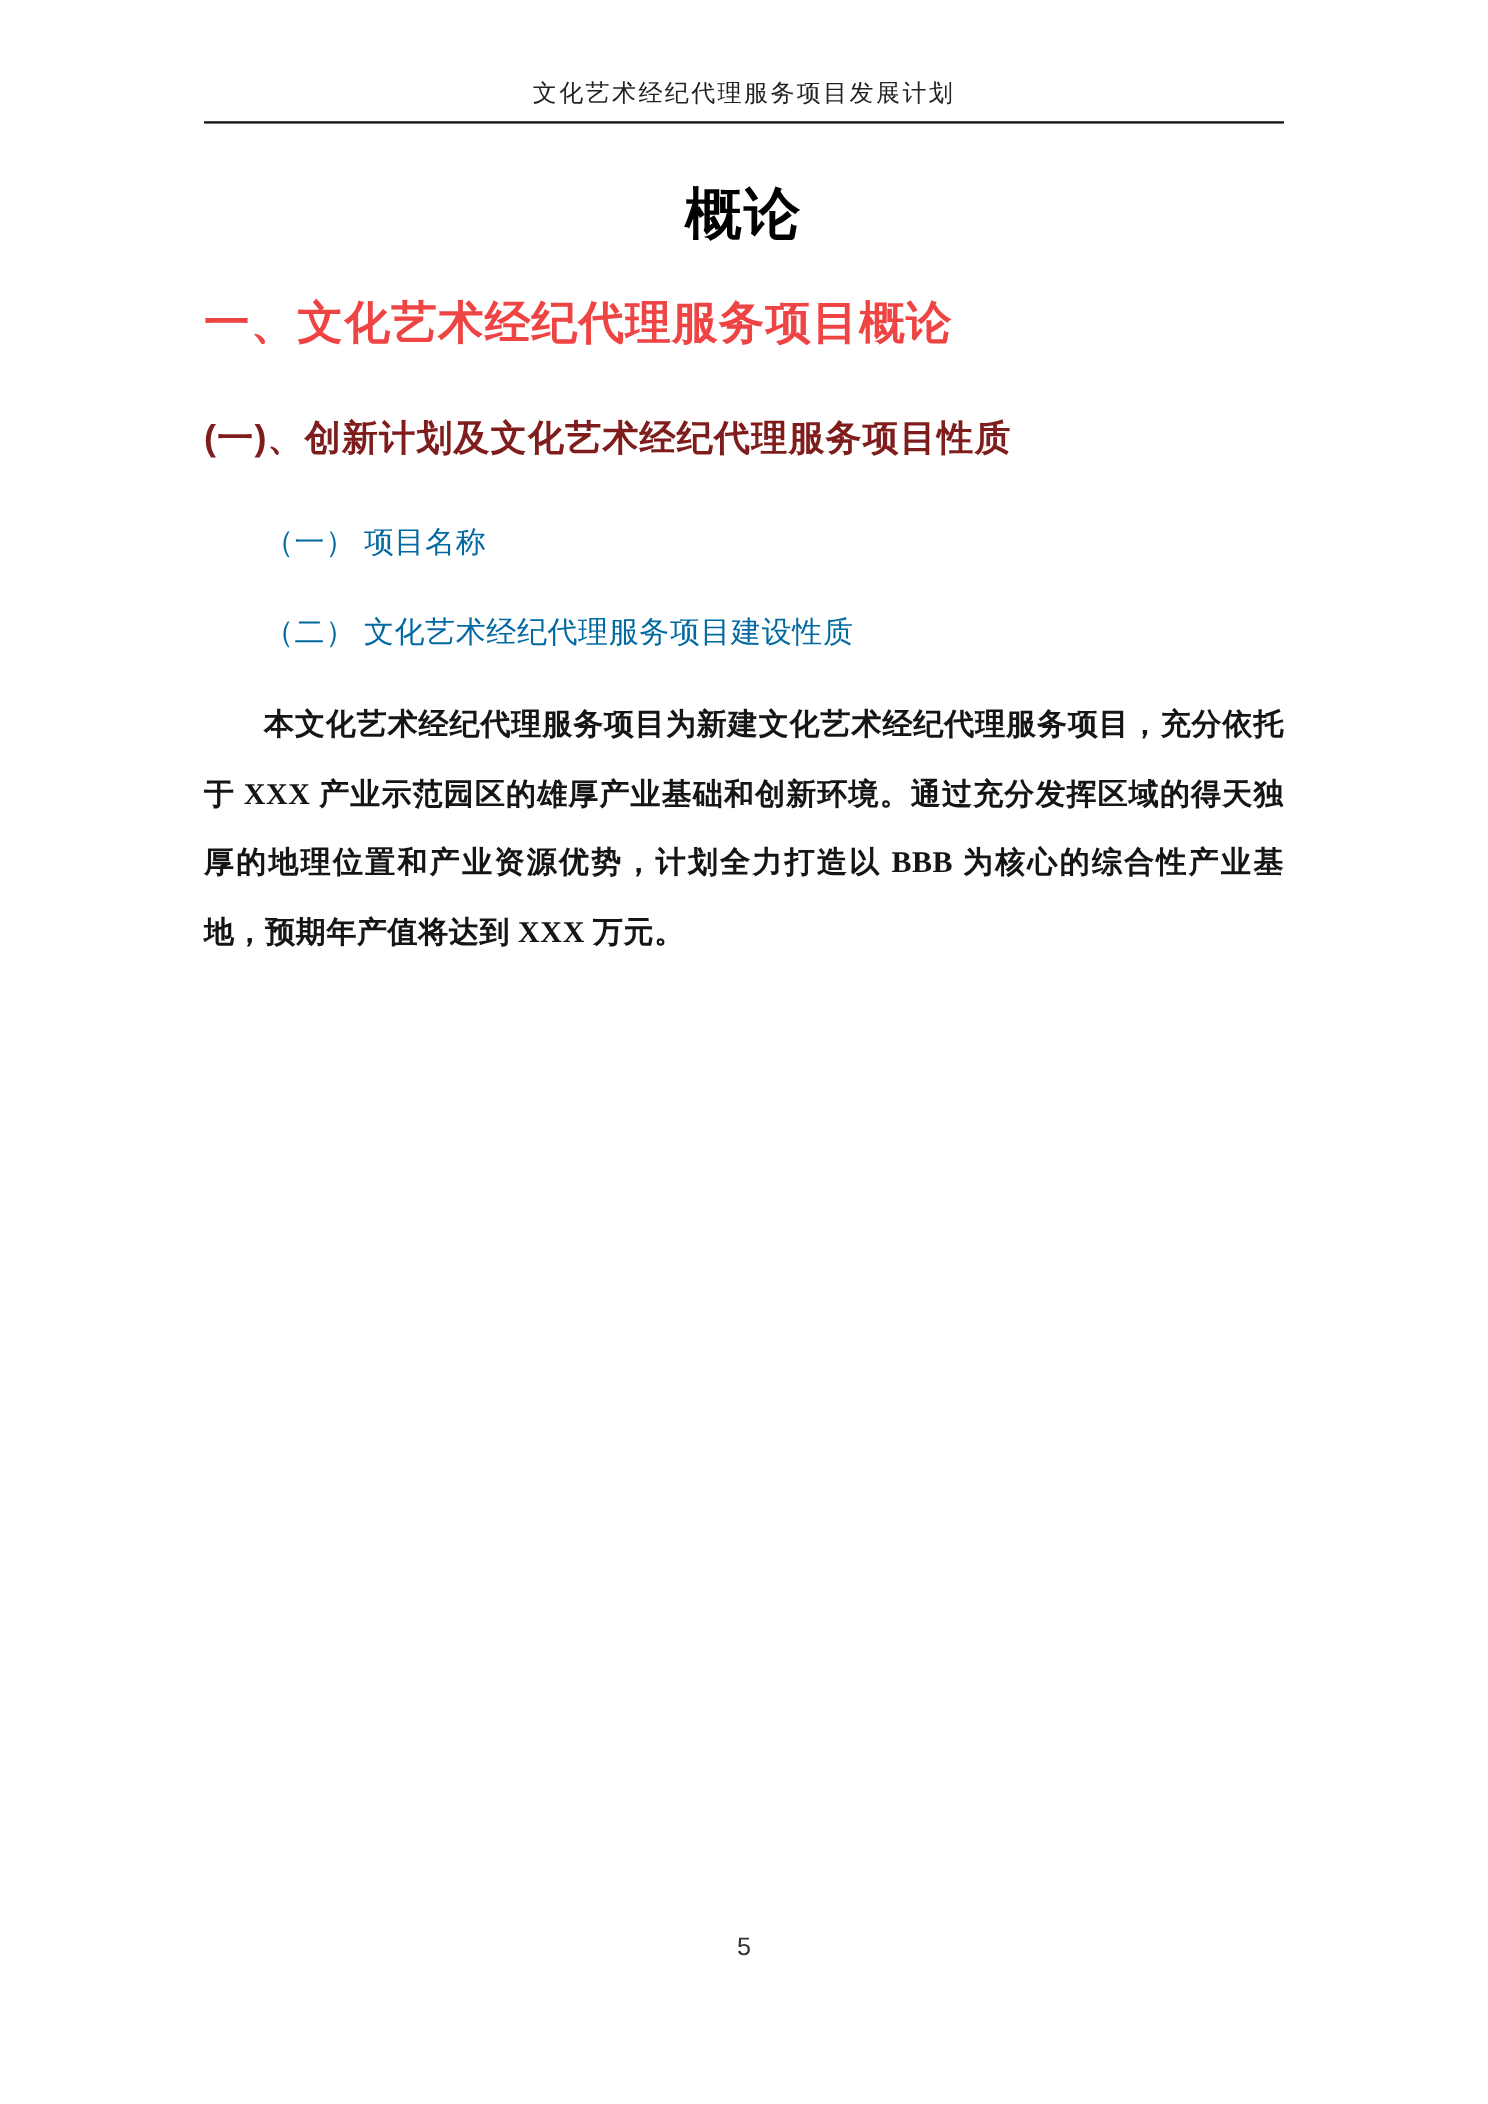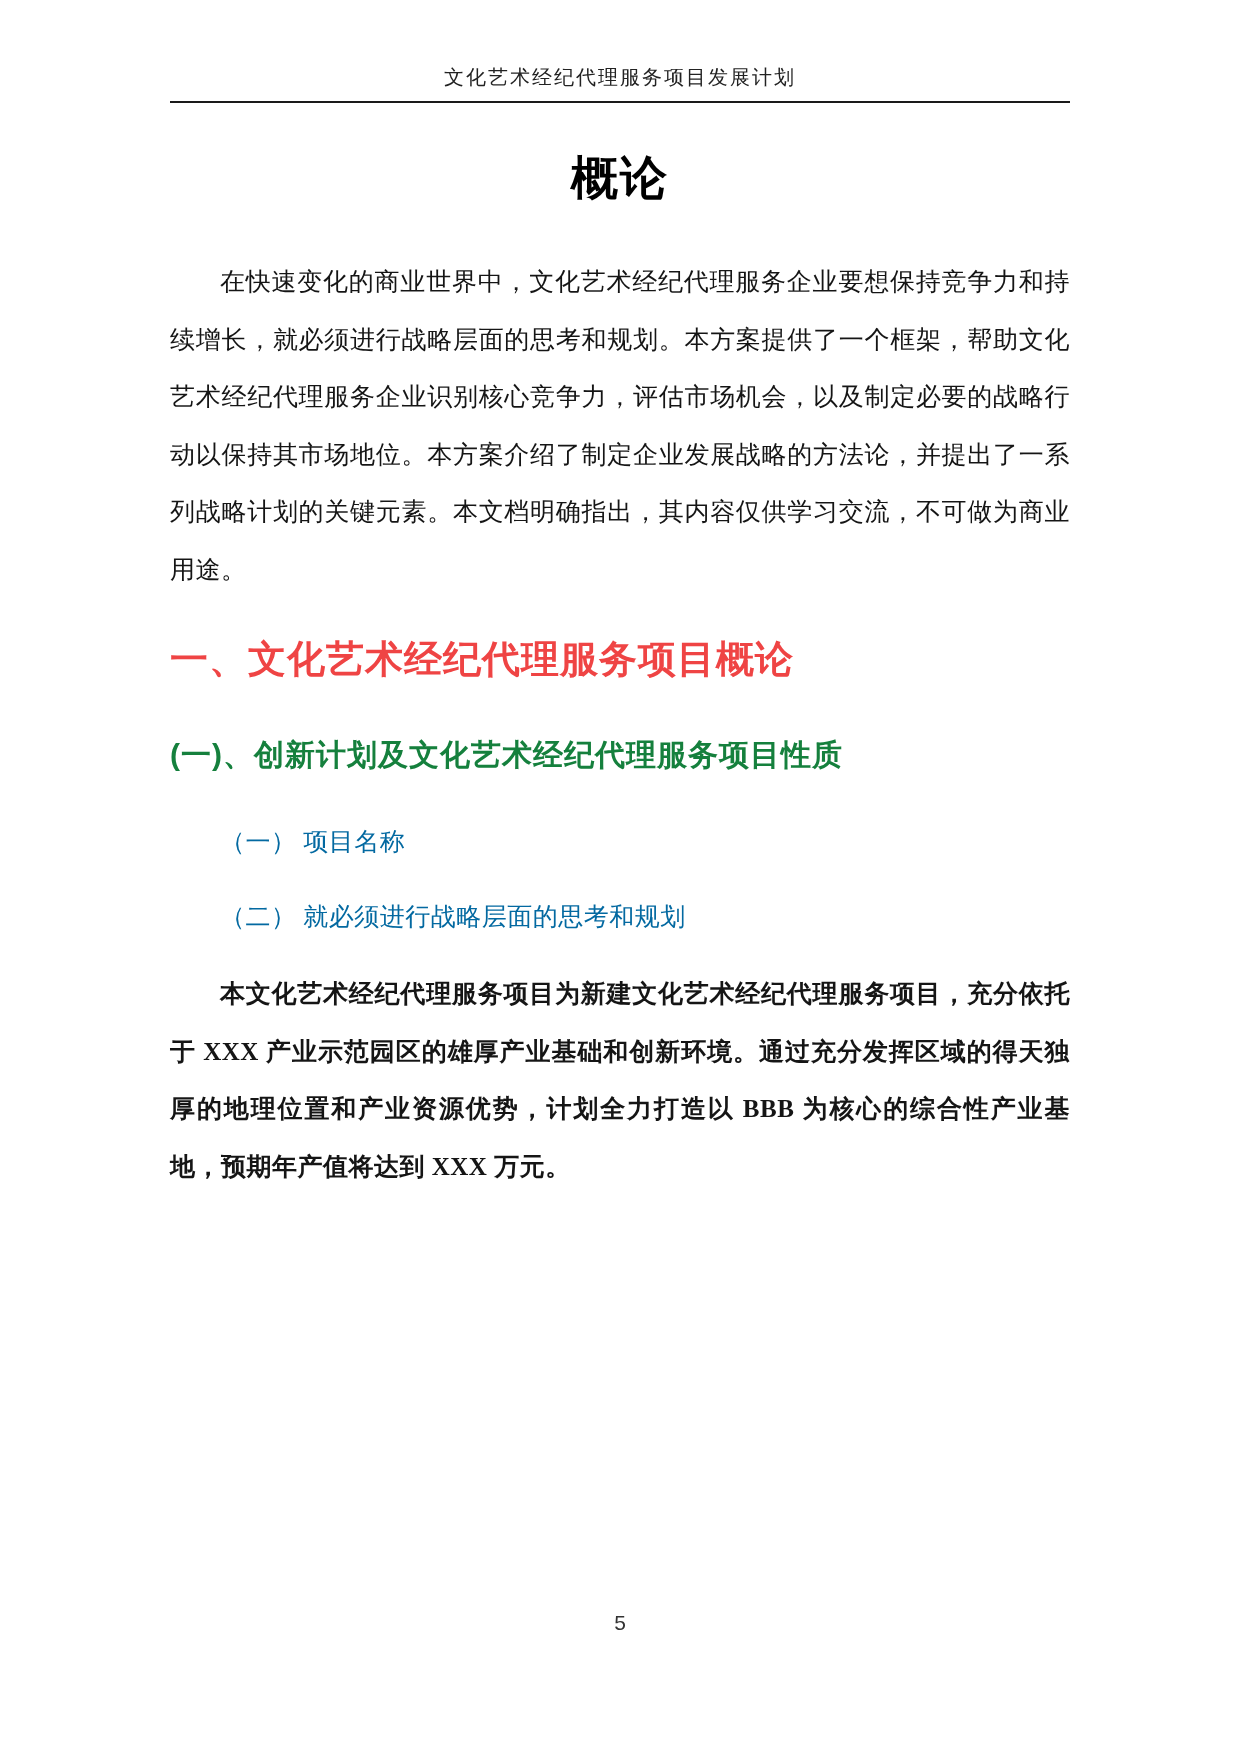--- a/index.html
+++ b/index.html
@@ -57,21 +57,21 @@
     line-height: 50px;
     color: #ef4444;
     letter-spacing: 1px;
   }
   .subsection-heading {
     margin-top: 50px;
     font-family: "Liberation Sans", "DejaVu Sans", sans-serif;
     font-weight: 600;
     font-size: 30px;
     line-height: 42px;
-    color: #15803d;
+    color: #7f1d1d;
     letter-spacing: 1px;
   }
   .clause {
     margin-top: 35px;
     padding-left: 2em;
     font-size: 25px;
     line-height: 40px;
     color: #0369a1;
     letter-spacing: 0.5px;
   }
@@ -95,30 +95,29 @@
 
 <div class="page">
   <div class="content">
 
     <div class="doc-header">
       <div class="header-title">文化艺术经纪代理服务项目发展计划</div>
     </div>
 
     <h1 class="doc-title">概论</h1>
 
-    <p class="para">在快速变化的商业世界中，文化艺术经纪代理服务企业要想保持竞争力和持续增长，就必须进行战略层面的思考和规划。本方案提供了一个框架，帮助文化艺术经纪代理服务企业识别核心竞争力，评估市场机会，以及制定必要的战略行动以保持其市场地位。本方案介绍了制定企业发展战略的方法论，并提出了一系列战略计划的关键元素。本文档明确指出，其内容仅供学习交流，不可做为商业用途。</p>
 
     <h2 class="section-heading">一、文化艺术经纪代理服务项目概论</h2>
 
     <h3 class="subsection-heading">(一)、创新计划及文化艺术经纪代理服务项目性质</h3>
 
     <div class="clause first">（一） 项目名称</div>
 
 
-    <div class="clause">（二） 就必须进行战略层面的思考和规划</div>
+    <div class="clause">（二） 文化艺术经纪代理服务项目建设性质</div>
 
     <p class="para body-para">本文化艺术经纪代理服务项目为新建文化艺术经纪代理服务项目，充分依托于 XXX 产业示范园区的雄厚产业基础和创新环境。通过充分发挥区域的得天独厚的地理位置和产业资源优势，计划全力打造以 BBB 为核心的综合性产业基地，预期年产值将达到 XXX 万元。</p>
 
   </div>
 
   <div class="doc-footer">
     <span class="page-number">5</span>
   </div>
 </div>
 

